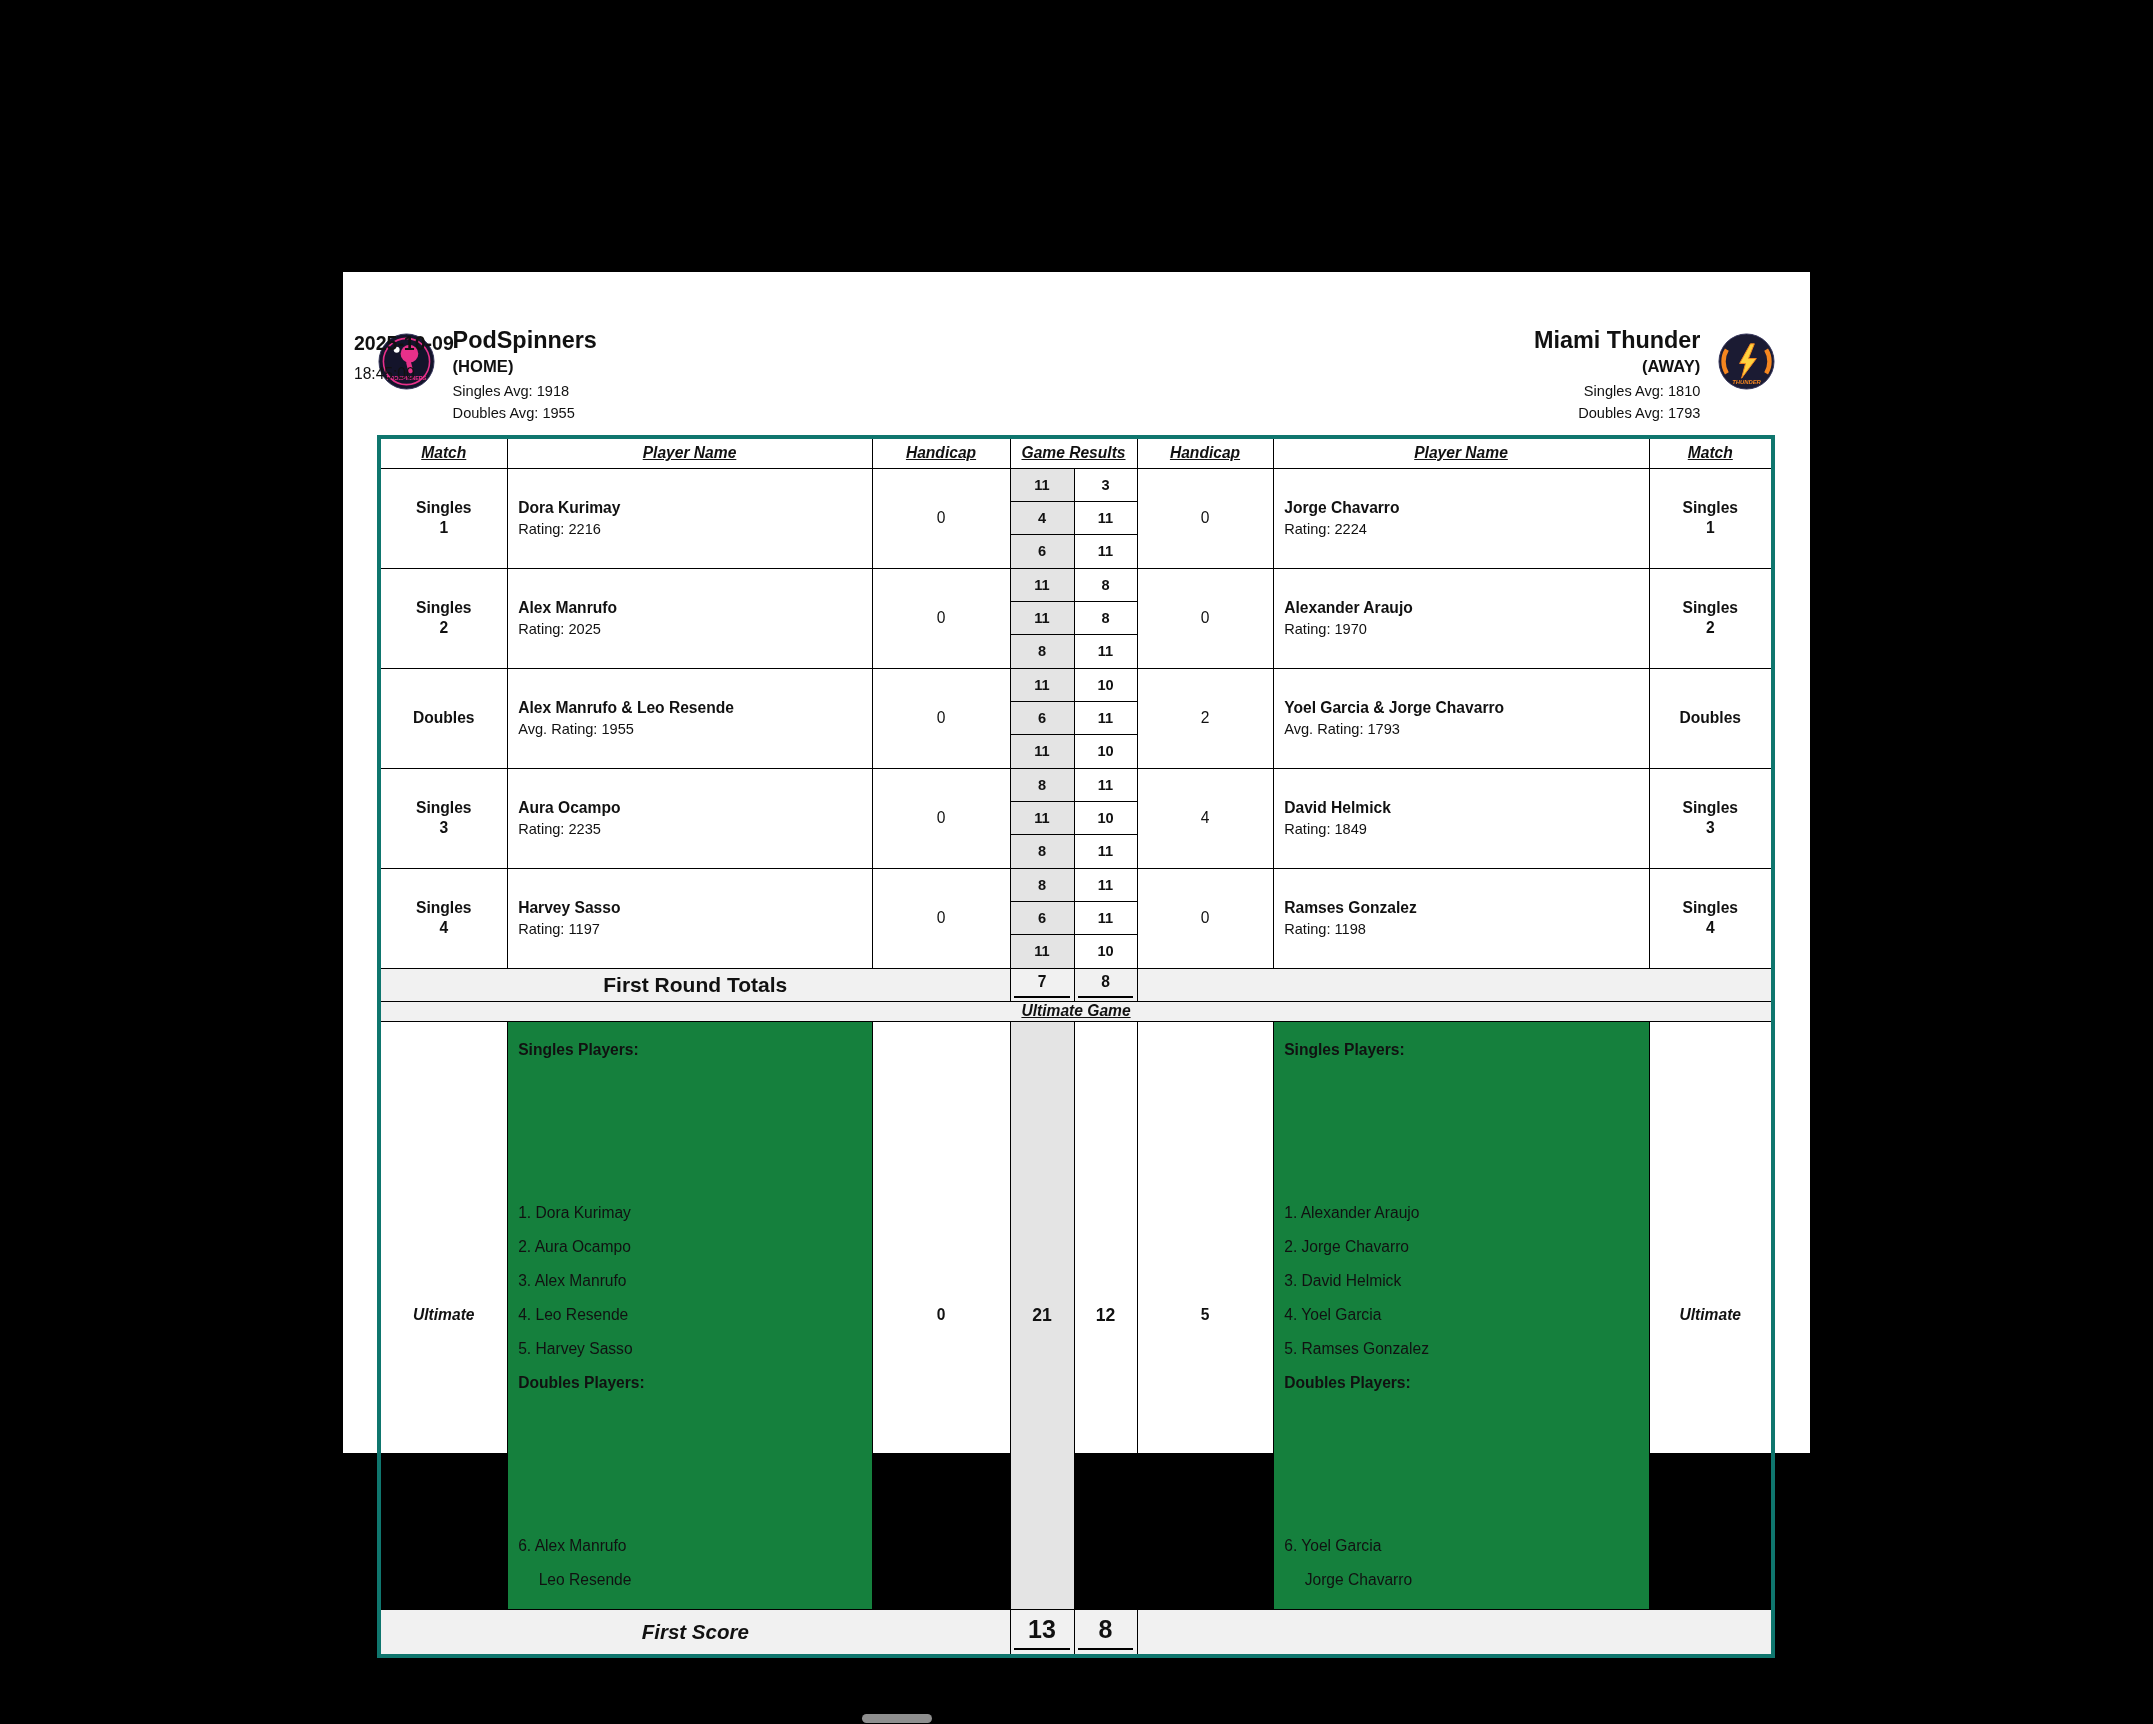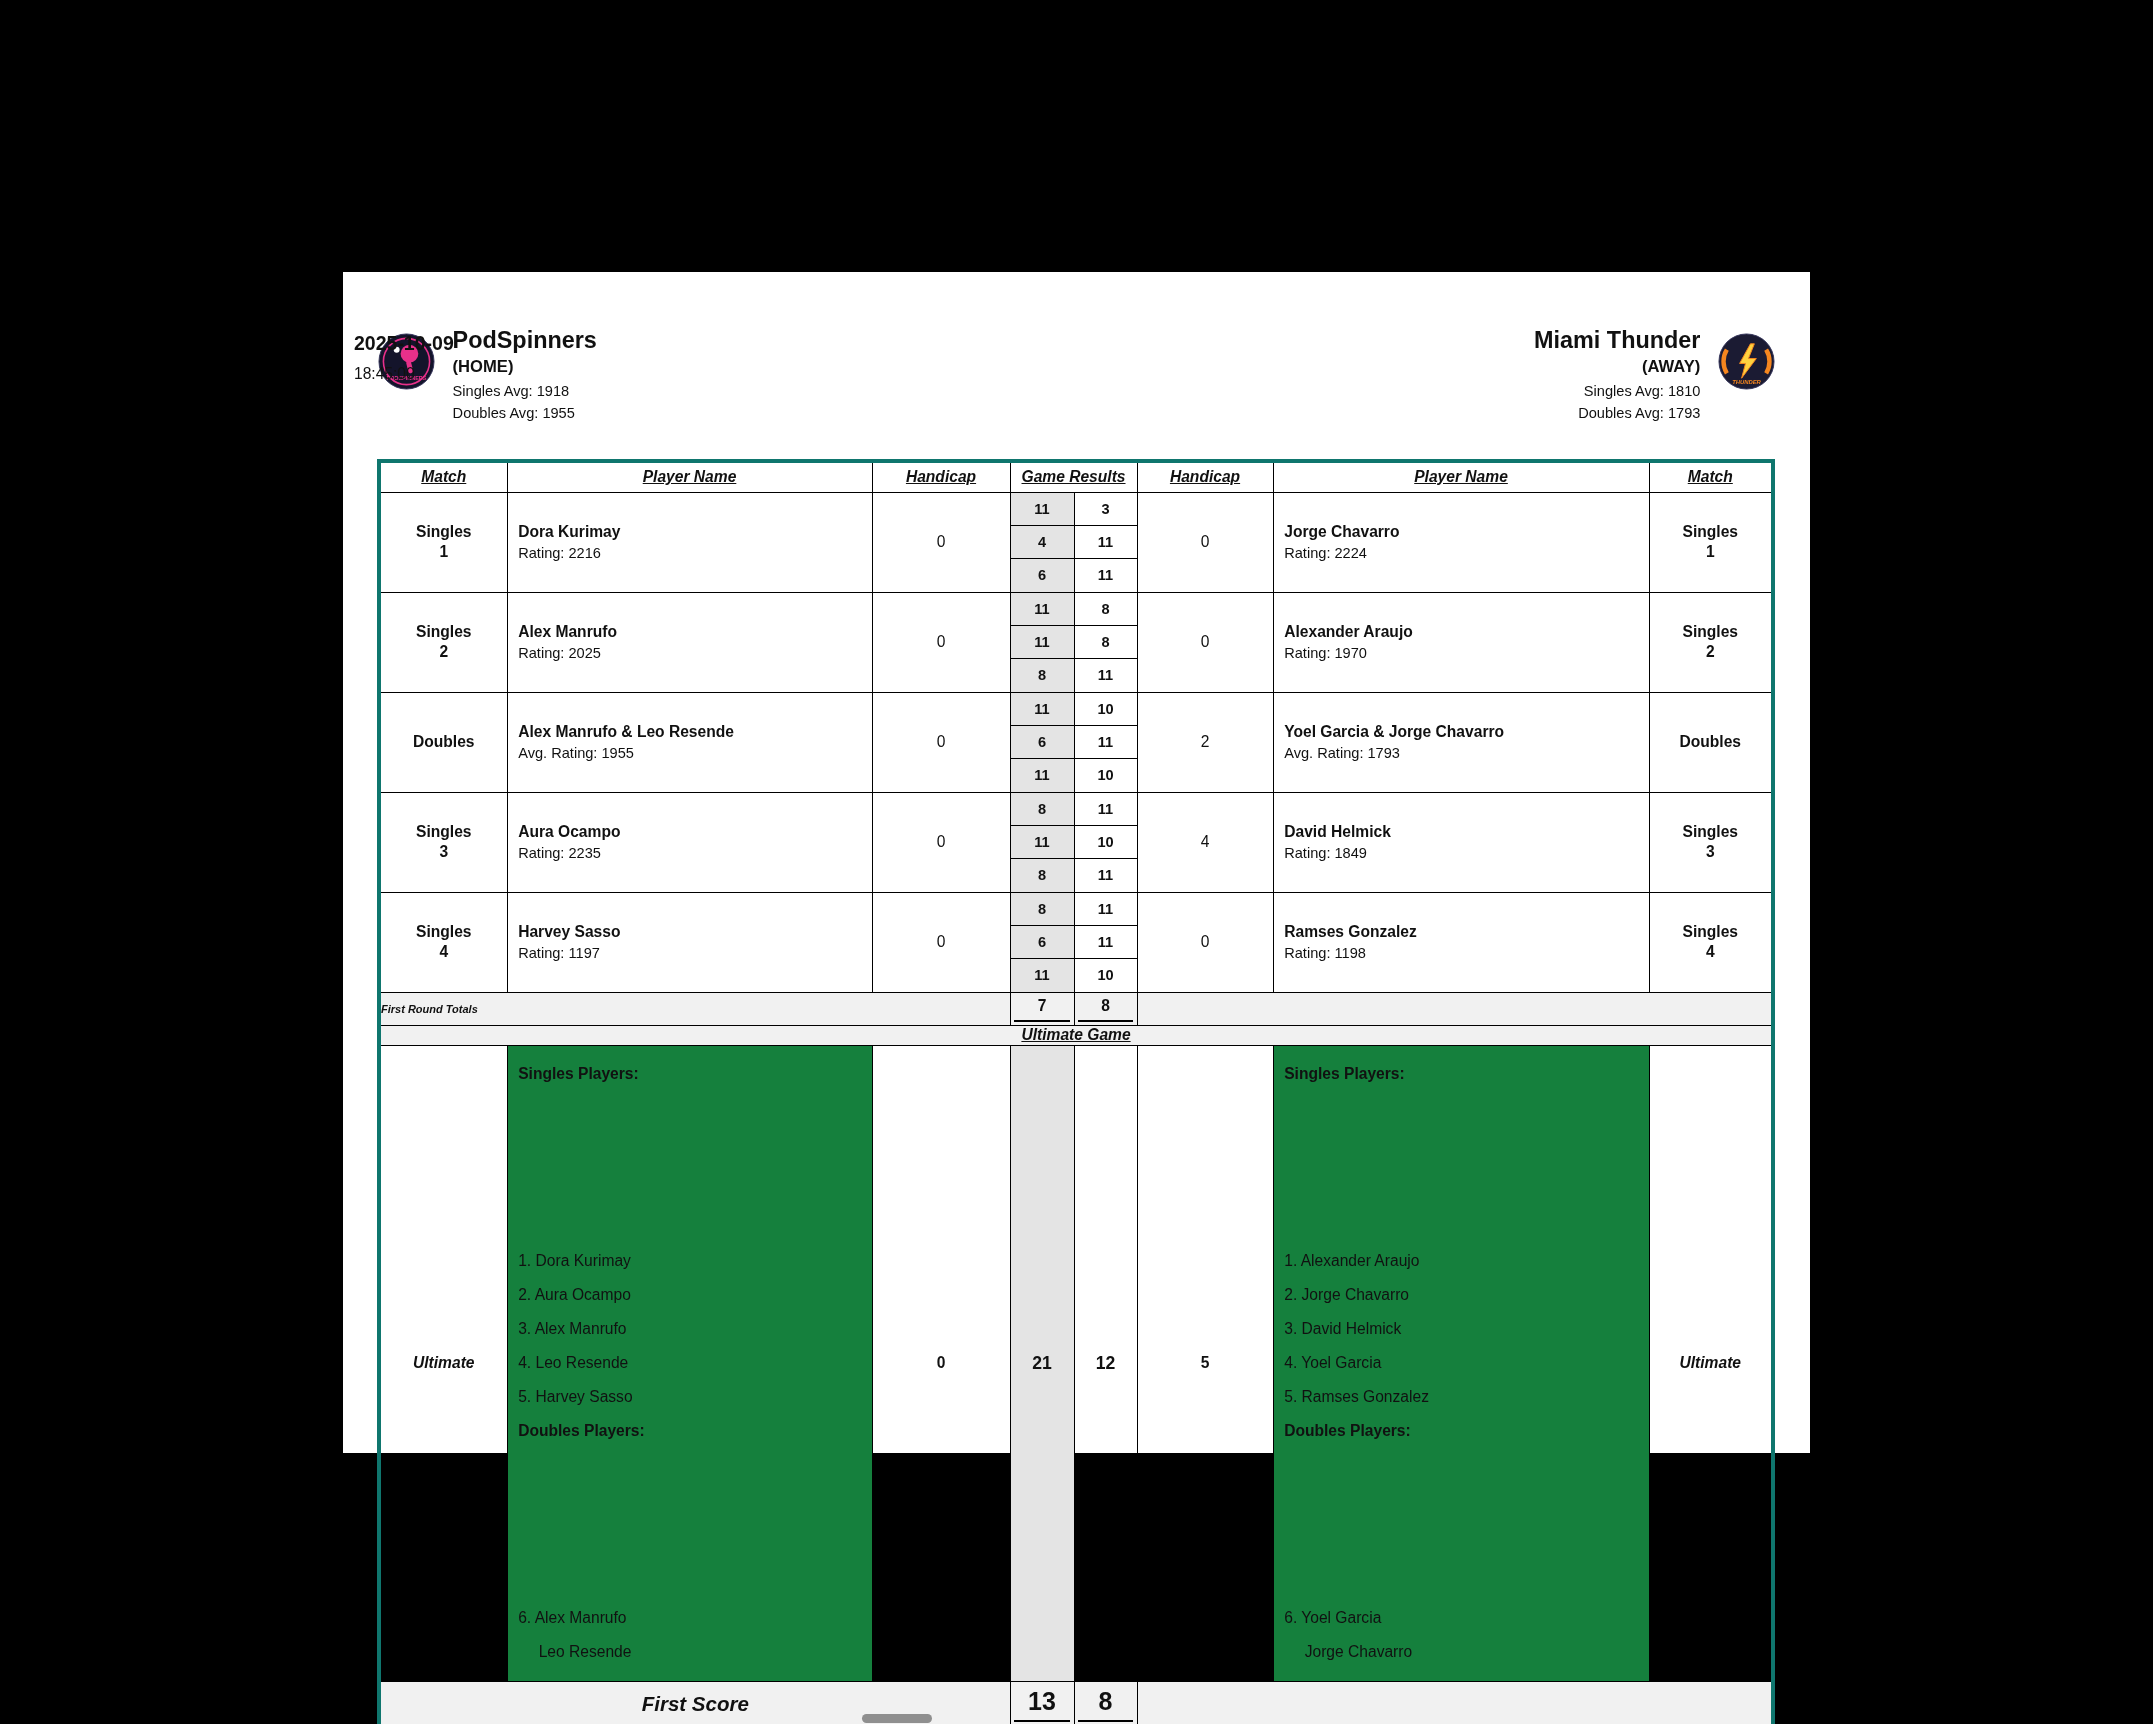--- a/index.html
+++ b/index.html
@@ -11,21 +11,21 @@
     font-family: "Liberation Sans", sans-serif;
     color: #111;
   }
   .sheet {
     position: absolute;
     left: 343px; top: 272px;
     width: 1467px; height: 1181px;
     background: #ffffff;
   }
   
-  .hdr { position: relative; height: 187px; }
+  .hdr { position: relative; height: 163px; }
   .team { position: absolute; top: 55px; display: flex; align-items: flex-start; }
   .team-home { left: 35px; }
   .team-away { right: 35px; }
   .logo { width: 57px; height: 57px; flex: 0 0 57px; margin-top: 5.9px; }
   .team-home .logo { margin-right: 17.6px; }
   .team-away .logo { margin-left: 17.6px; }
   .team-name { font-size: 23.4px; font-weight: 700; line-height: 27px; }
   .team-role { font-size: 16.6px; font-weight: 700; margin-top: 2.9px; }
   .team-avg  { font-size: 14.6px; margin-top: 5.9px; }
   .tinfo.right { text-align: right; }
@@ -62,21 +62,21 @@
   .game {
     flex: 1 1 0;
     display: flex; align-items: center; justify-content: center;
     font-size: 14.6px; font-weight: 700;
     border-bottom: 1px solid #000;
   }
   .game:last-child { border-bottom: none; }
   
   tr.totals { height: 33px; }
   tr.totals td, tr.ug td, tr.final td { background: #f1f1f1; }
-  td.totals-label { font-style: italic; font-weight: 700; font-size: 11px; vertical-align: middle; }
+  td.totals-label { text-align: center; font-weight: 700; font-size: 21px; vertical-align: middle; }
   td.t-score { position: relative; font-weight: 700; font-size: 15.6px; }
   td.t-score .sc, td.f-score .sc {
     position: absolute; left: 3.9px; right: 3.9px; top: 0; bottom: 2.9px;
     display: flex; align-items: center; justify-content: center;
     border-bottom: 2px solid #000;
   }
   tr.ug { height: 20px; }
   td.ug-cell {
     text-align: center; vertical-align: middle;
     font-style: italic; font-weight: 700; font-size: 15.6px;

